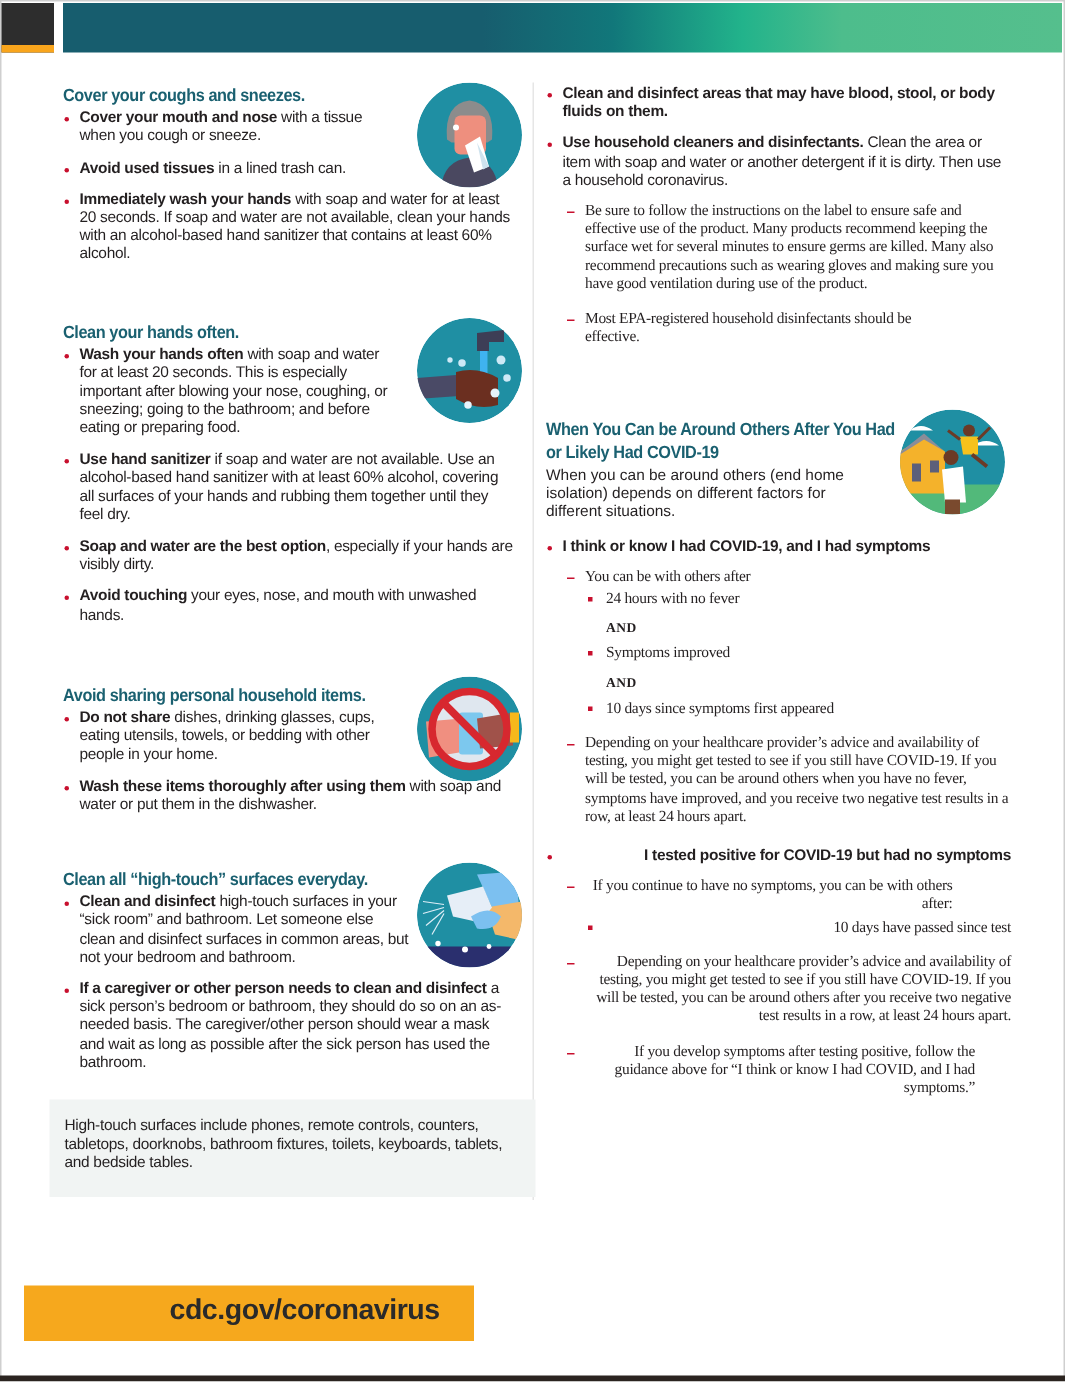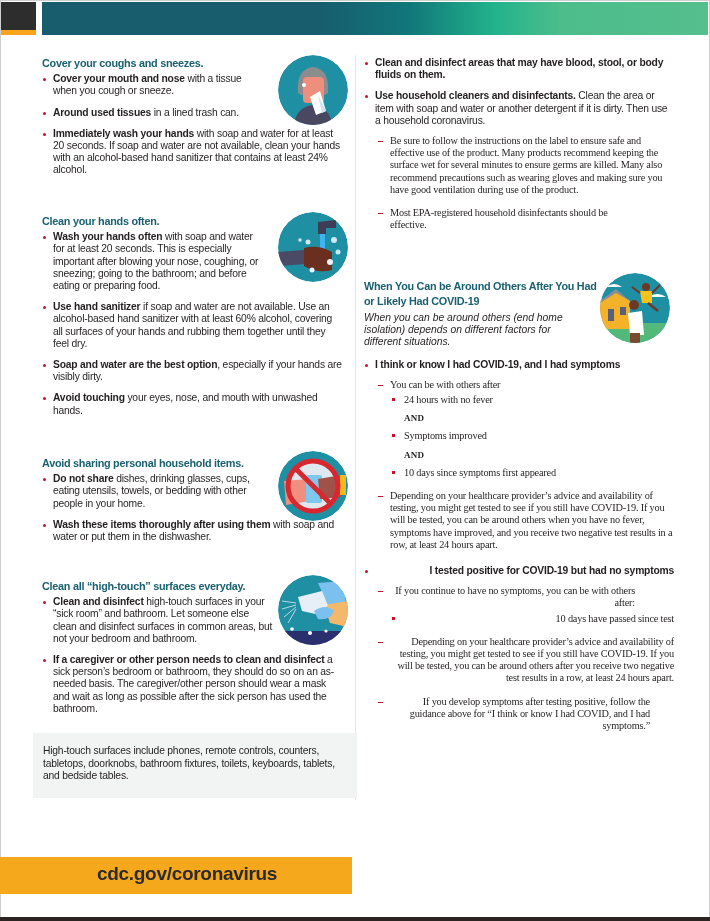--- a/index.html
+++ b/index.html
@@ -48,42 +48,42 @@
   .and-label { display: block; font-weight: bold; font-size: 9px; margin-top: 6px; margin-bottom: 6px; letter-spacing: 0.3px; }
 
   .icon-circle { position: absolute; width: 70px; height: 70px; border-radius: 50%; overflow: hidden; }
   .icon-circle svg { width: 70px; height: 70px; display: block; }
 
   .info-box {
     position: absolute; left: 33px; top: 733px; width: 324px; height: 65px;
     background: #f1f4f3; box-sizing: border-box; padding: 12px 10px; font-size: 10.3px; line-height: 12.5px; letter-spacing: -0.2px;
   }
   .footer-bar {
-    position: absolute; left: 0; top: 857px; width: 352px; height: 37px; background: #f6a81d;
+    position: absolute; left: 16px; top: 857px; width: 300px; height: 37px; background: #f6a81d;
   }
   .footer-link {
     position: absolute; left: 97px; top: 6px; font-weight: bold; font-size: 19px; color: #2a2a2a; letter-spacing: -0.3px;
   }
-  .intro { margin-bottom: 10px; font-size: 10.3px; font-style: italic; }
+  .intro { margin-bottom: 10px; font-size: 10.3px; }
 </style>
 </head>
 <body>
 
 <div class="page-frame"></div>
 <div class="corner-block"></div>
 <div class="corner-accent"></div>
 <div class="header-band"></div>
 <div class="col-divider"></div>
 
 <div class="section" style="left:42px; top:57px; width:300px;">
   <div class="sec-title">Cover your coughs and sneezes.</div>
   <ul class="bullets">
     <li style="width:205px;"><b>Cover your mouth and nose</b><span> with a tissue when you cough or sneeze.</span></li>
-    <li><b>Around used tissues</b><span> in a lined trash can.</span></li>
-    <li><b>Immediately wash your hands</b><span> with soap and water for at least 20 seconds. If soap and water are not available, clean your hands with an alcohol-based hand sanitizer that contains at least 24% alcohol.</span></li>
+    <li><b>Avoid used tissues</b><span> in a lined trash can.</span></li>
+    <li><b>Immediately wash your hands</b><span> with soap and water for at least 20 seconds. If soap and water are not available, clean your hands with an alcohol-based hand sanitizer that contains at least 60% alcohol.</span></li>
   </ul>
 </div>
 <div class="icon-circle" style="left:278px; top:55px;">
   <svg viewBox="0 0 70 70">
     <circle cx="35" cy="35" r="35" fill="#1f8fa3"></circle>
     <path d="M16 70 Q18 52 35 50 Q52 52 54 70 Z" fill="#4a4860"></path>
     <path d="M20 38 Q18 14 35 12 Q52 14 50 38 L47 40 L23 40 Z" fill="#8c8c8c"></path>
     <rect x="25" y="22" width="21" height="26" rx="4" fill="#ee8f7e"></rect>
     <circle cx="26" cy="30" r="2" fill="#fff"></circle>
     <path d="M32 42 L42 36 L48 56 L38 60 Z" fill="#ffffff"></path>

